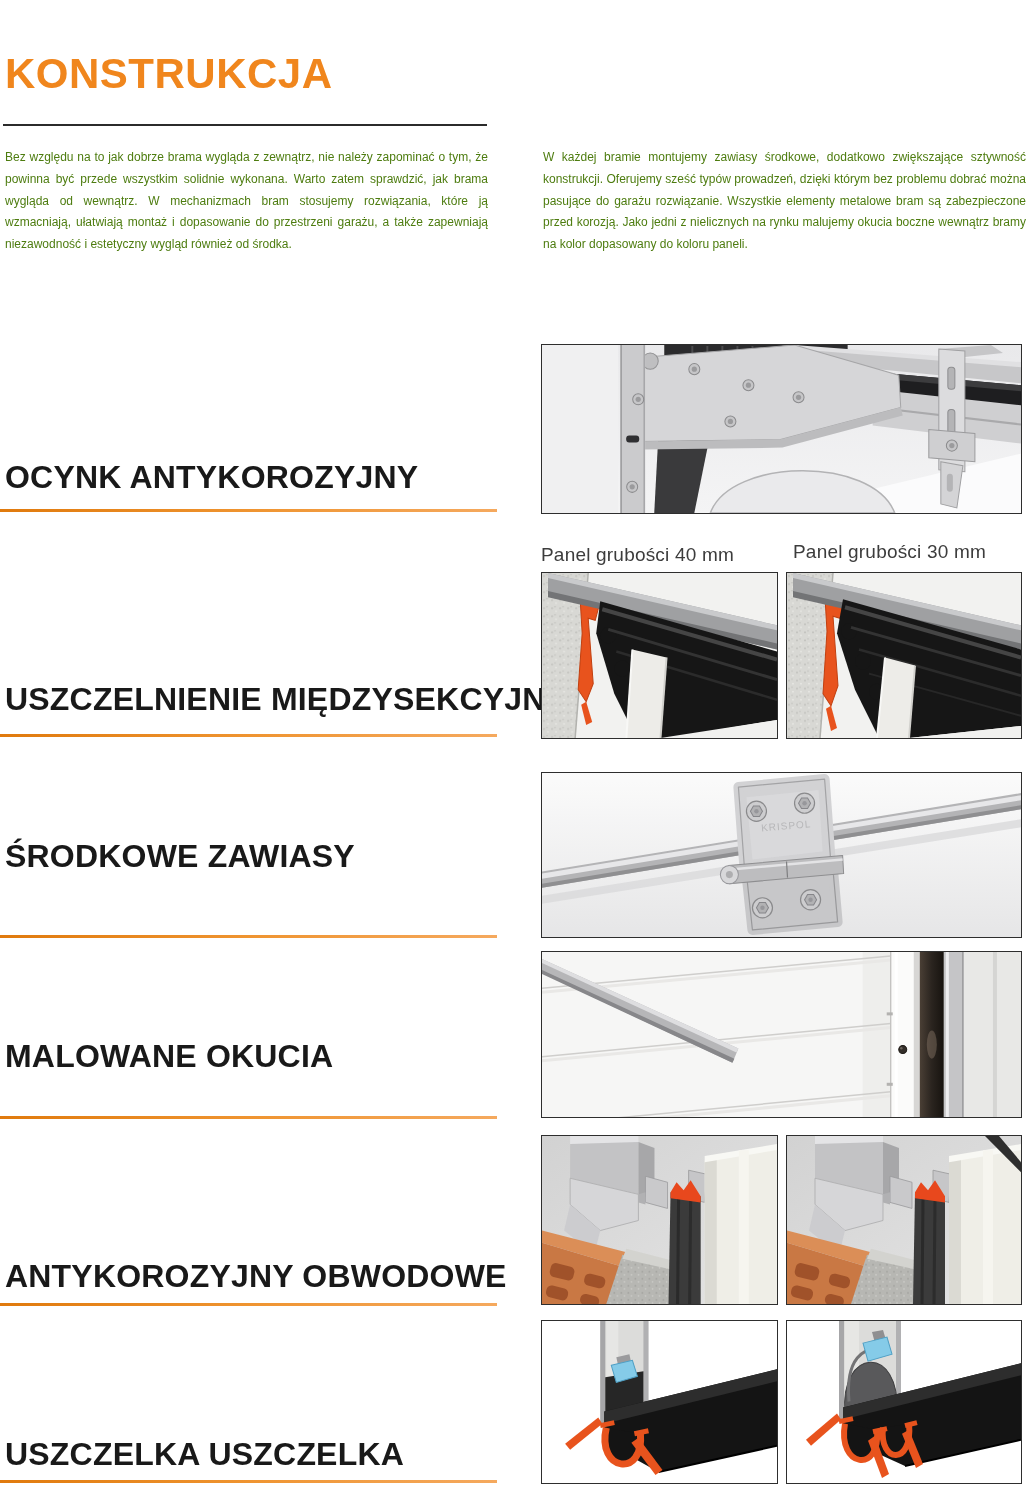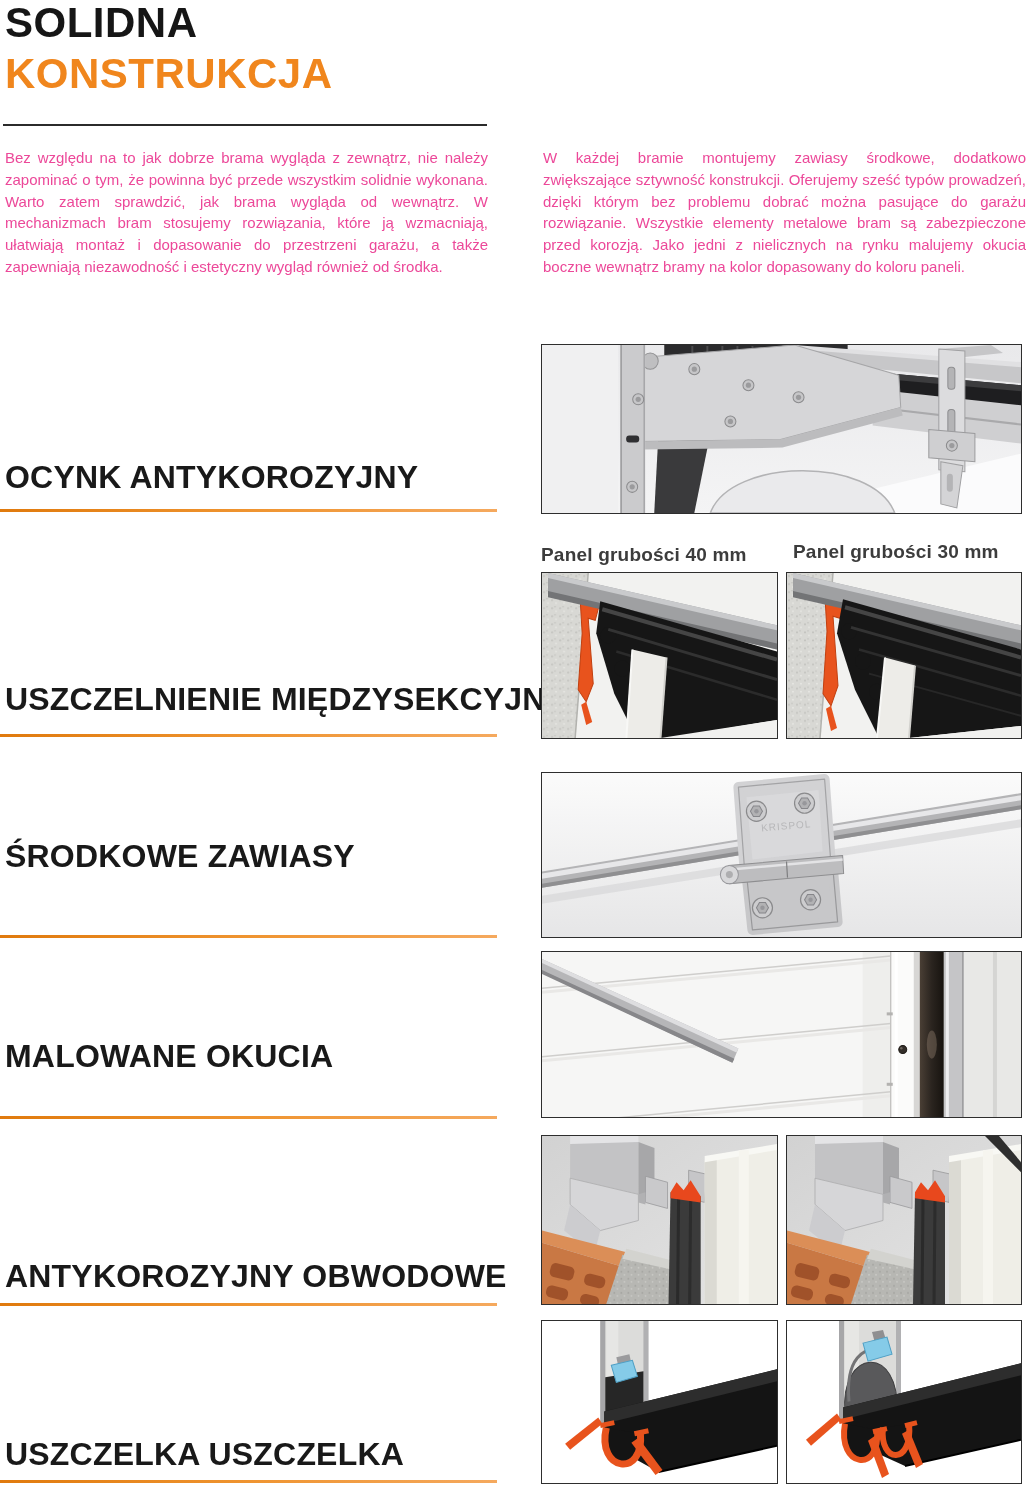--- a/index.html
+++ b/index.html
@@ -6,41 +6,41 @@
   * { margin:0; padding:0; box-sizing:border-box; }
   body { background:#ffffff; font-family:"Liberation Sans", sans-serif; }
   #canvas { position:relative; width:1026px; height:1487px; background:#fff; overflow:hidden; }
 
   h1 { position:absolute; left:5px; top:-3px; font-size:42px; line-height:51px;
        font-weight:700; letter-spacing:.5px; color:#161616; }
   h1 .line2 { color:#F0861D; }
 
   .title-divider { position:absolute; left:3px; top:124px; width:484px; height:2px; background:#2b2b2b; }
 
-  .intro { position:absolute; width:483px; font-size:15px; line-height:21.8px;
-           color:#ec4899; text-align:justify; }
+  .intro { position:absolute; width:483px; font-size:12px; line-height:21.8px;
+           color:#4d7c0f; text-align:justify; }
   .intro-left  { left:5px;   top:147px; }
   .intro-right { left:543px; top:147px; }
 
   .feature h2 { position:absolute; left:5px; font-size:32px; font-weight:700;
                 color:#191919; letter-spacing:.2px; white-space:nowrap; line-height:28px; }
   .rule { position:absolute; left:0; width:497px; height:3px;
           background:linear-gradient(90deg,#E07A0D,#EF9430,#F5A95E); }
 
   .img { position:absolute; border:1.5px solid #2e2e2e; background:#fff; overflow:hidden; }
   .img svg { display:block; width:100%; height:100%; }
 
-  .plabel { position:absolute; font-size:19px; color:#3C3C3C; letter-spacing:.2px; white-space:nowrap;font-weight:bold; }
+  .plabel { position:absolute; font-size:19px; color:#3C3C3C; letter-spacing:.2px; white-space:nowrap; }
 </style>
 </head>
 <body>
 
 <div id="canvas">
 
-  <h1><span>SOLIDNA</span><br>
+  <h1><br>
     <span class="line2">KONSTRUKCJA</span></h1>
   <div class="title-divider"></div>
 
   <p class="intro intro-left">Bez względu na to jak dobrze brama wygląda z zewnątrz, nie należy zapominać o tym, że powinna być przede wszystkim solidnie wykonana. Warto zatem sprawdzić, jak brama wygląda od wewnątrz. W mechanizmach bram stosujemy rozwiązania, które ją wzmacniają, ułatwiają montaż i dopasowanie do przestrzeni garażu, a także zapewniają niezawodność i estetyczny wygląd również od środka.</p>
   <p class="intro intro-right">W każdej bramie montujemy zawiasy środkowe, dodatkowo zwiększające sztywność konstrukcji. Oferujemy sześć typów prowadzeń, dzięki którym bez problemu dobrać można pasujące do garażu rozwiązanie. Wszystkie elementy metalowe bram są zabezpieczone przed korozją. Jako jedni z nielicznych na rynku malujemy okucia boczne wewnątrz bramy na kolor dopasowany do koloru paneli.</p>
 
   <div class="feature">
     <h2 style="top:463px">OCYNK ANTYKOROZYJNY</h2>
     <div class="rule" style="top:509px"></div>
   </div>

